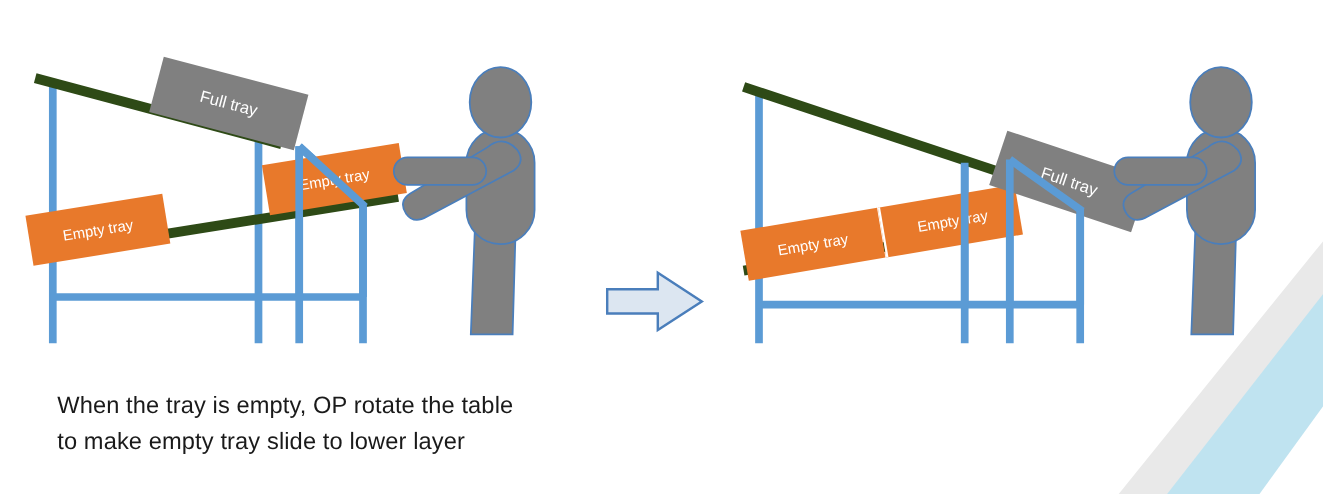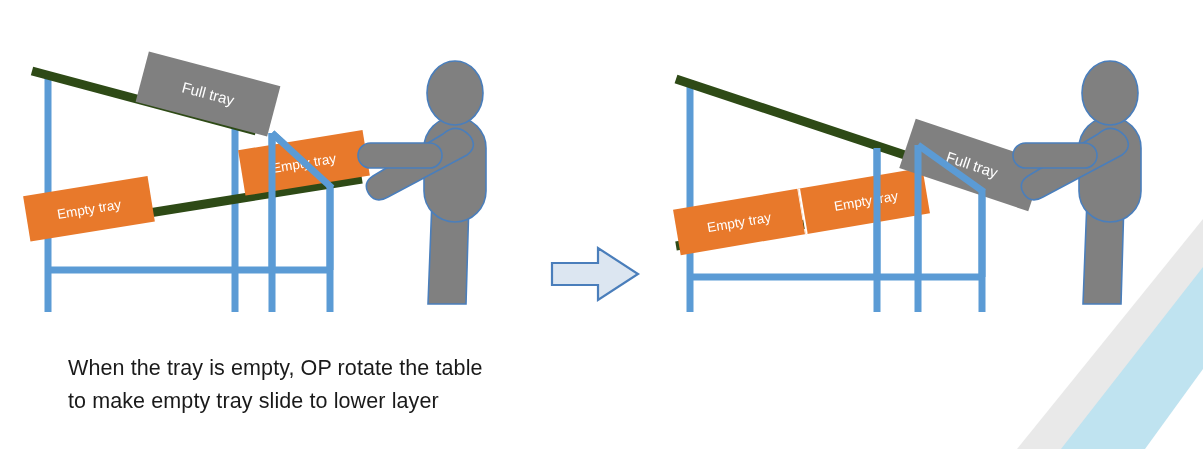--- a/index.html
+++ b/index.html
@@ -43,21 +43,21 @@
   }
 
   .caption {
     position: absolute;
     color: #1a1a1a;
     font-size: 21.5px;
     line-height: 33px;
     letter-spacing: 0.1px;
     white-space: pre-line;
   }
-  #caption-left  { left: 68px;  top: 330px; width: 420px; }
+  #caption-left  { left: 52px;  top: 330px; width: 420px; }
 
   svg { display: block; overflow: visible; }
   .tray-label {
     fill: #ffffff;
     font-family: "Liberation Sans", sans-serif;
     font-size: 13.5px;
     font-weight: 400;
   }
   .tray-label-lg {
     fill: #ffffff;

